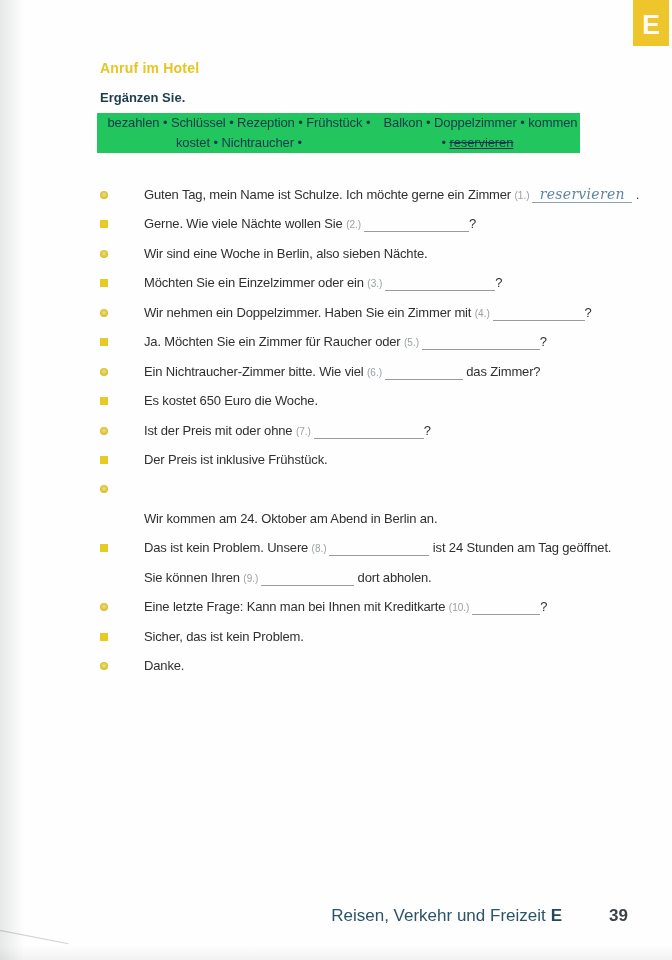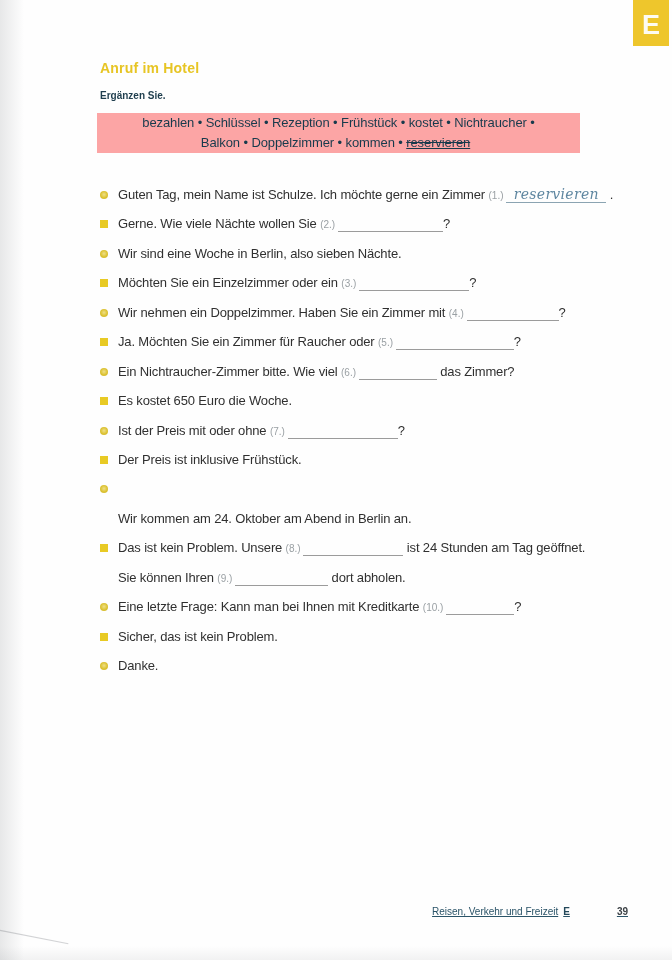--- a/index.html
+++ b/index.html
@@ -33,55 +33,55 @@
   .section-tab span{
     color:#fdfbf2;font-weight:bold;font-size:27px;line-height:1;padding-top:4px;
   }
 
   .title{
     position:absolute;left:100px;top:60px;
     font-size:14px;font-weight:bold;color:#e7c524;letter-spacing:0.2px;
   }
   .instruction{
     position:absolute;left:100px;top:90px;
-    font-size:10px;font-weight:bold;color:#1e3d4d;
+    font-size:13px;font-weight:bold;color:#1e3d4d;
   }
 
   .word-bank{
     position:absolute;left:97px;top:113px;width:483px;height:40px;
-    background:#fca5a5;color:#173a4c;
+    background:#22c55e;color:#173a4c;
     font-size:13px;line-height:20px;text-align:center;
-    display:flex;flex-direction:column;justify-content:center;
+    display:flex;flex-direction:row;justify-content:center;
     letter-spacing:-0.1px;
   }
   .struck{text-decoration:underline line-through;text-decoration-color:#173a4c;padding-right:6px;}
 
   .dialog{position:absolute;left:100px;top:186px;width:560px;}
-  .dline{display:flex;align-items:flex-start;height:29.45px;white-space:nowrap;}
+  .dline{display:flex;align-items:flex-start;height:29.45px;white-space:nowrap;gap:26px;}
   .bcol{width:18px;flex:0 0 18px;display:flex;padding-top:5px;}
   .bullet{width:8px;height:8px;background:#e2c62a;display:block;}
   .bullet.circle{border-radius:50%;background:radial-gradient(circle at 50% 45%, #efe08a 0%, #dcc232 55%, #cdb42e 100%);}
   .bullet.square{background:#e8ca24;}
   .bullet.none{background:transparent;}
   .dtext{font-size:13px;line-height:18px;letter-spacing:-0.15px;color:#303030;}
   .num{font-size:10px;color:#9aa0a4;letter-spacing:0;}
   .blank{
     display:inline-block;border-bottom:1px solid #9b9b9b;height:15px;
     margin-bottom:-4px;vertical-align:baseline;text-align:center;
   }
   .answer{
     display:block;font-family:"DejaVu Serif","Liberation Serif",serif;
     font-style:italic;color:#5e86a0;font-size:14px;line-height:15px;
     letter-spacing:0.3px;
   }
   .blank.answered{border-bottom-color:#8ba4b2;}
 
   .footer{
     position:absolute;top:906px;right:44px;
-    font-size:10px;color:#2b5468;display:flex;align-items:baseline;text-decoration:underline;
+    font-size:17px;color:#2b5468;display:flex;align-items:baseline;
   }
   .footer .chapter{color:#2b5468;}
   .footer .sec{font-weight:bold;margin-left:5px;color:#24485a;}
   .footer .pagenum{font-weight:bold;margin-left:47px;color:#3c4246;}
 </style>
 </head>
 <body>
 
 <div class="edge-left"></div>
 <div class="edge-bottom"></div>

